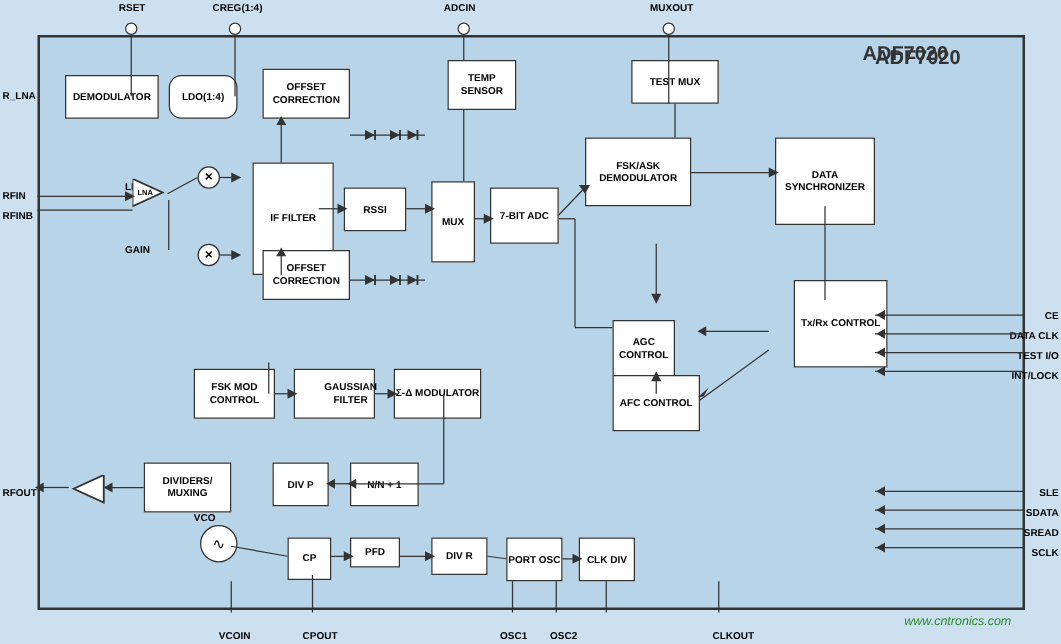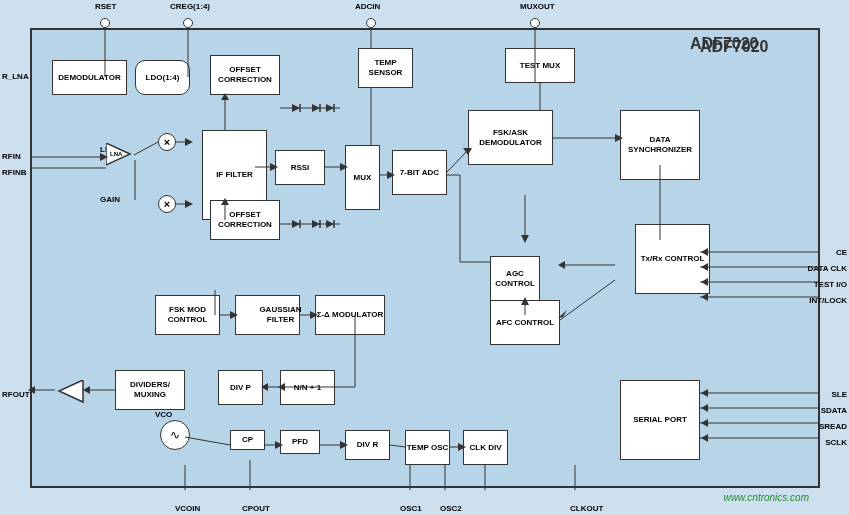--- a/index.html
+++ b/index.html
@@ -183,34 +183,32 @@
   <div class="block" style="top:295px; left:315px; width:70px; height:40px;">Σ-Δ
 MODULATOR</div>
 
   <div class="block" style="top:370px; left:115px; width:70px; height:40px;">DIVIDERS/
 MUXING</div>
 
   <div class="block" style="top:370px; left:218px; width:45px; height:35px;">DIV P</div>
 
   <div class="block" style="top:370px; left:280px; width:55px; height:35px;">N/N + 1</div>
 
-  <div class="block" style="top:430px; left:230px; width:35px; height:20px;">CP</div>
+  <div class="block" style="top:430px; left:230px; width:35px; height:34px;">CP</div>
 
   <div class="block" style="top:430px; left:280px; width:40px; height:24px;">PFD</div>
 
   <div class="block" style="top:430px; left:345px; width:45px; height:30px;">DIV R</div>
 
-  <div class="block" style="top:430px; left:405px; width:45px; height:35px;">TEMP
+  <div class="block" style="top:430px; left:405px; width:45px; height:35px;">PORT
 OSC</div>
 
   <div class="block" style="top:430px; left:463px; width:45px; height:35px;">CLK
 DIV</div>
 
-  <div class="block" style="top:380px; left:620px; width:80px; height:80px;">SERIAL
-PORT</div>
 
   <div class="mixer" style="top:133px; left:158px;">×</div>
   <div class="mixer" style="top:195px; left:158px;">×</div>
 
   <div style="position:absolute; top:145px; left:100px; font-size:8px; font-weight:bold;">LNA</div>
   <div style="position:absolute; top:195px; left:100px; font-size:8px; font-weight:bold;">GAIN</div>
 
   <div class="vco-circle" style="top:420px; left:160px;">∿</div>
   <div style="position:absolute; top:410px; left:155px; font-size:8px; font-weight:bold;">VCO</div>
 

